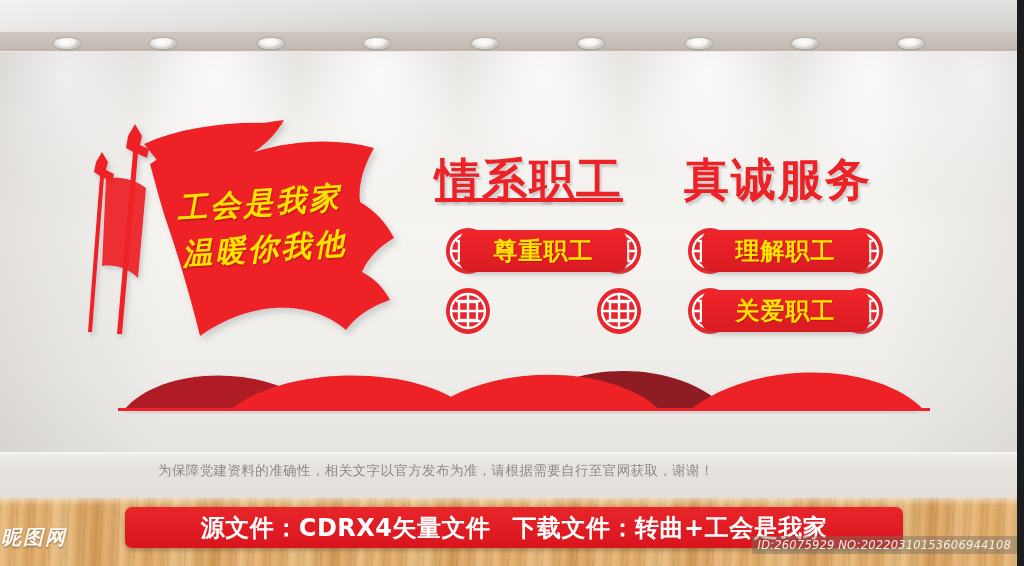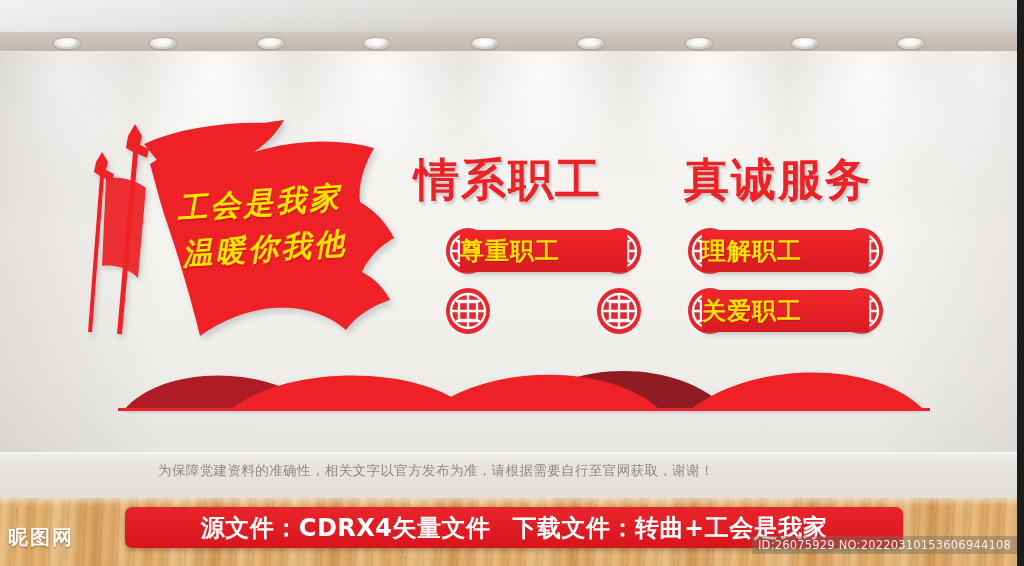--- a/index.html
+++ b/index.html
@@ -103,37 +103,37 @@
   .flag-text .l2{display:block;margin-left:4px;}
 
   
   .headline{
     position:absolute;color:#ec2227;font-weight:bold;font-size:45px;
     letter-spacing:2px;line-height:1;
     font-family:"DejaVu Sans","Liberation Sans",sans-serif;
     text-shadow:2px 3px 2px rgba(120,120,120,.30);
     white-space:nowrap;
   }
-  #h1{left:414px;top:157px;}
+  #h1{left:435px;top:157px;text-decoration:underline;}
   #h2{left:684px;top:157px;}
 
   
   .badge{position:absolute;width:195px;height:46px;}
   .badge .cap{
     position:absolute;top:0;width:44px;height:46px;border-radius:50%;
     background:#e8262c;overflow:hidden;
   }
   .badge .cap.left{left:0;}
   .badge .cap.right{right:0;}
   .badge .bar{
     position:absolute;left:14px;top:2px;width:167px;height:42px;
     background:linear-gradient(180deg,#f0262c 0%,#e41f25 55%,#d81b22 100%);
-    border-radius:1px;
+    border-radius:10px;
     box-shadow:2px 3px 4px rgba(130,130,130,.35);
-    display:flex;align-items:center;justify-content:flex-start;
+    display:flex;align-items:center;justify-content:center;
   }
   .badge .label{
     color:#ffe400;font-weight:bold;font-size:24px;letter-spacing:1px;
     font-family:"DejaVu Sans","Liberation Sans",sans-serif;
     text-shadow:1px 1px 0 rgba(150,10,10,.45);
     white-space:nowrap;
   }
   #b1{left:446px;top:228px;}
   #b2{left:446px;top:288px;}
   #b3{left:688px;top:228px;}
@@ -150,36 +150,37 @@
     display:flex;align-items:center;justify-content:center;gap:22px;
     box-shadow:0 2px 5px rgba(0,0,0,.28);
   }
   .footer-banner span{
     color:#fff;font-weight:bold;font-size:24px;letter-spacing:.5px;
     font-family:"DejaVu Sans","Liberation Sans",sans-serif;white-space:nowrap;
   }
 
   
   .watermark{
-    position:absolute;left:8px;top:524px;display:flex;align-items:center;gap:6px;
+    position:absolute;left:1px;top:524px;display:flex;align-items:center;gap:6px;
     color:#ffffff;opacity:.92;
     text-shadow:0 1px 2px rgba(0,0,0,.45);
+    font-style:italic;
   }
   .watermark .cn{font-size:20px;font-weight:bold;letter-spacing:2px;
     font-family:"DejaVu Sans","Liberation Sans",sans-serif;}
   .watermark .url{font-size:18px;font-weight:bold;
     font-family:"DejaVu Sans","Liberation Sans",sans-serif;}
 
   
   .idstrip{
     position:absolute;right:7px;top:536px;height:18px;
     display:flex;align-items:center;padding:0 6px;
     background:rgba(120,110,95,.45);
     color:#f2efe9;font-size:11.5px;letter-spacing:.2px;
-    font-family:"DejaVu Sans","Liberation Sans",sans-serif;white-space:nowrap;
+    font-family:"DejaVu Sans","Liberation Sans",sans-serif;white-space:nowrap;font-style:italic;
   }
 </style>
 </head>
 <body>
 
 <div id="stage">
 
   <div class="ceiling-top"></div>
   <div class="soffit"></div>
   <div class="soffit-edge"></div>

